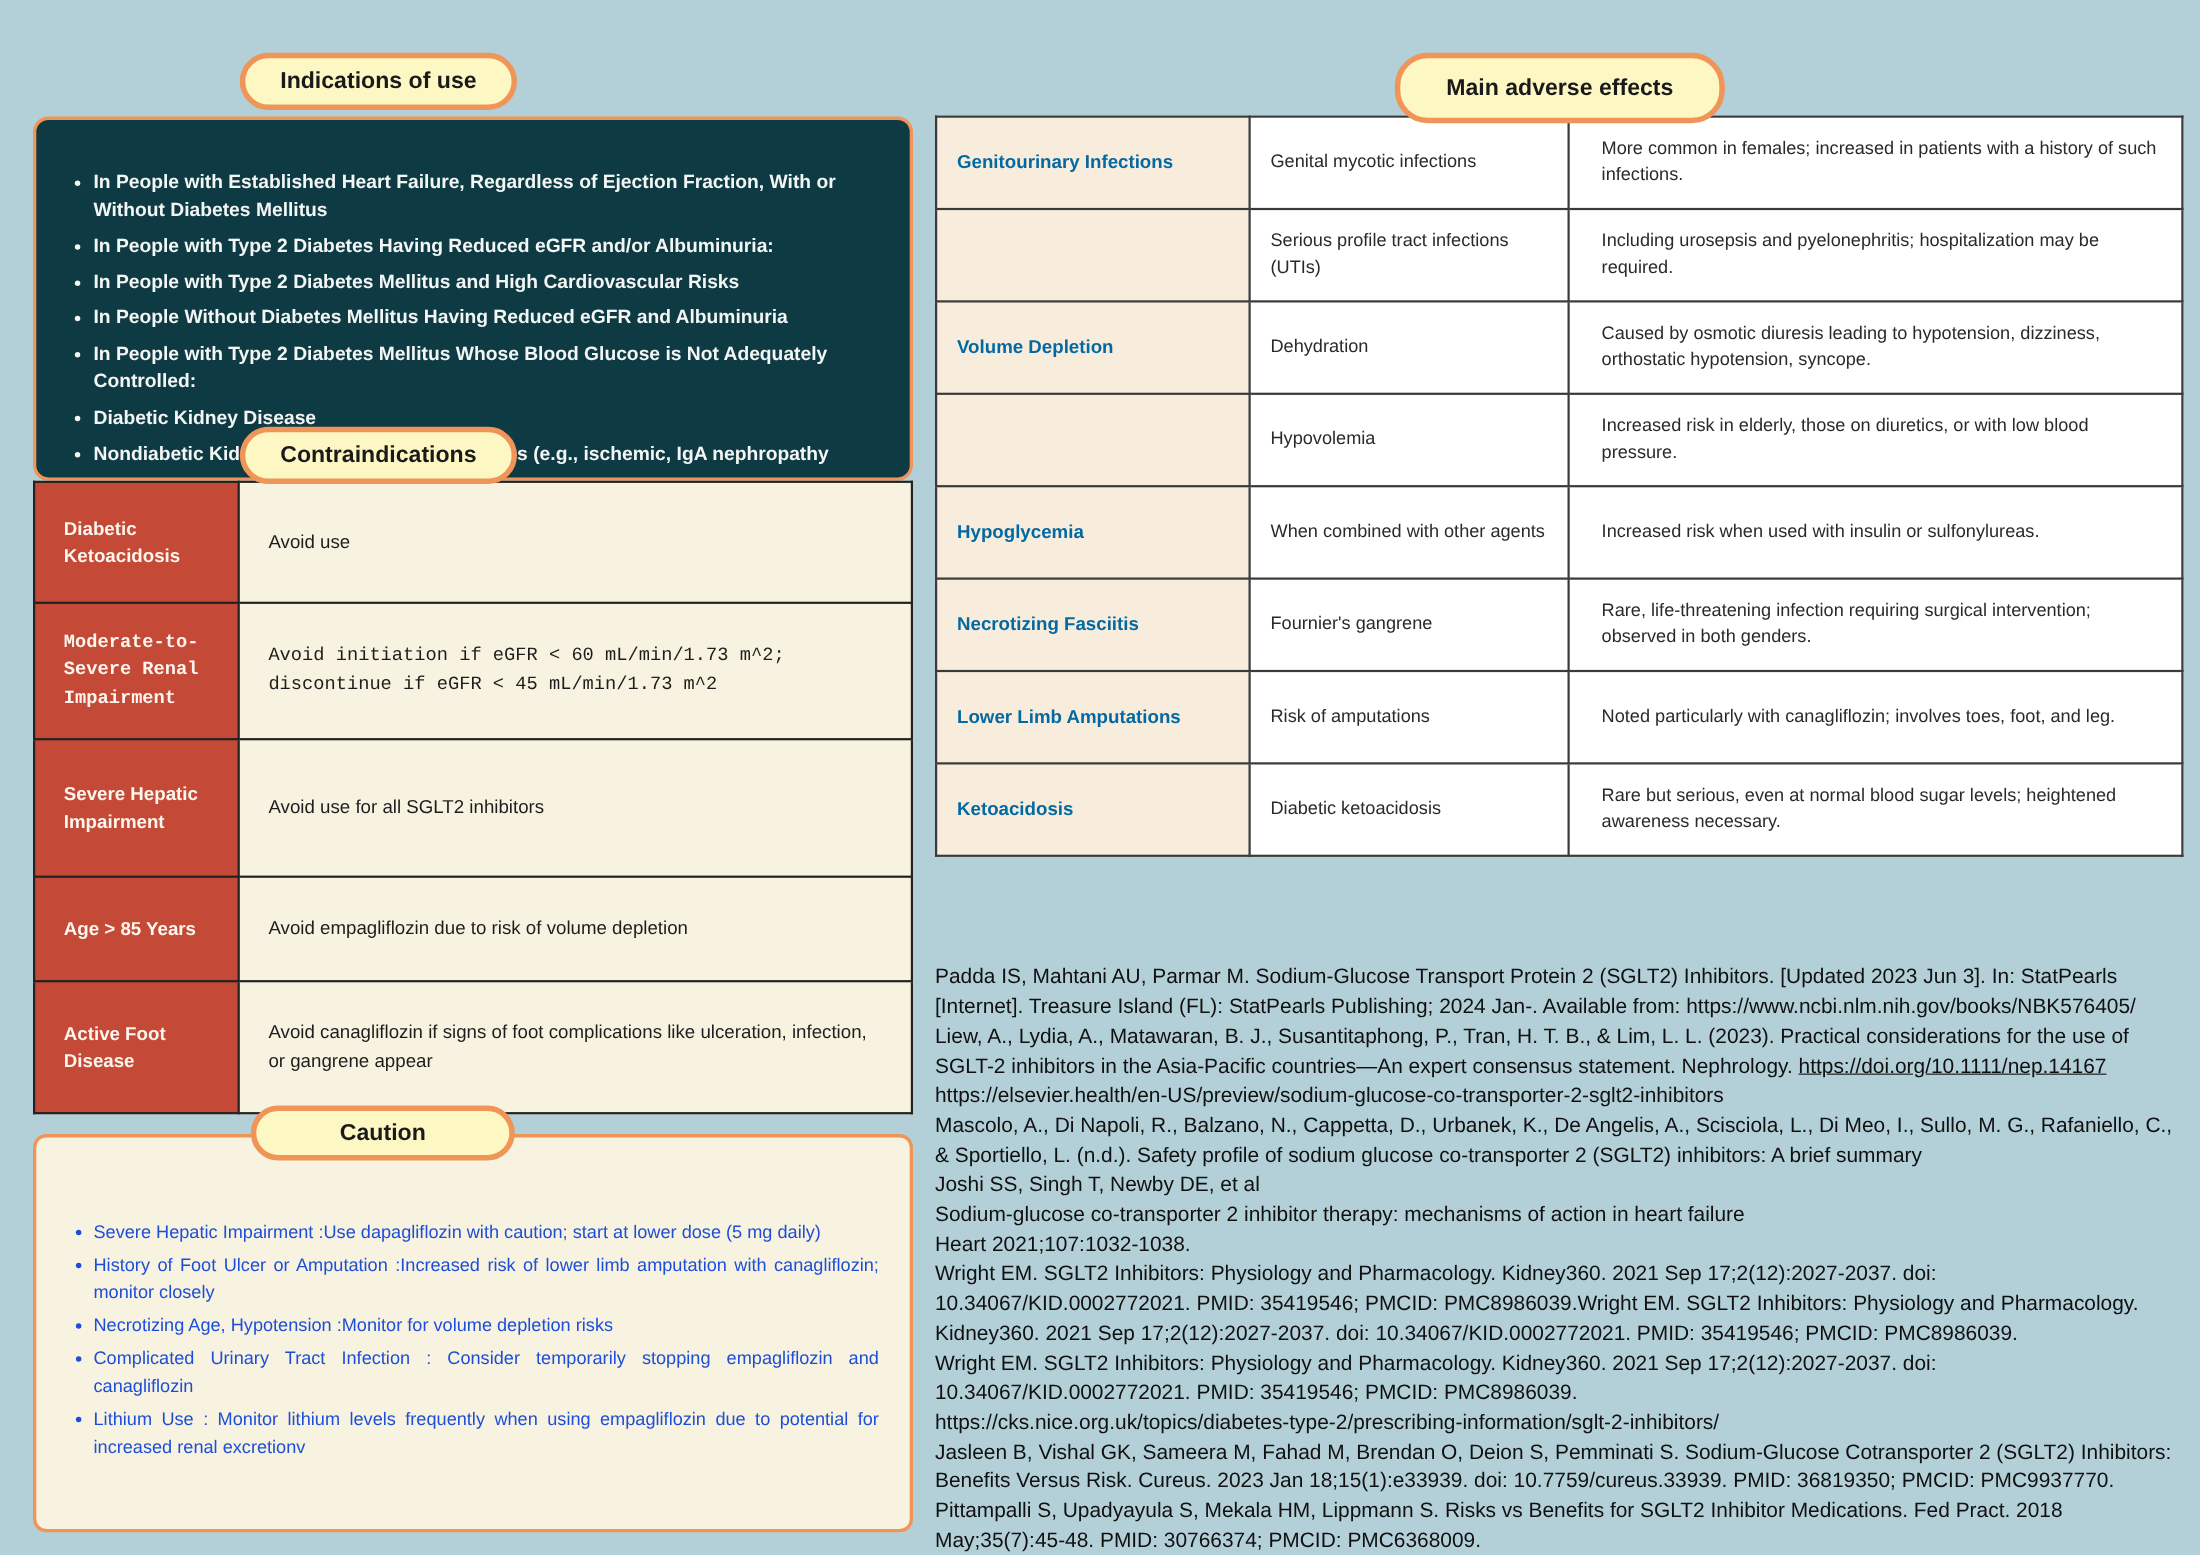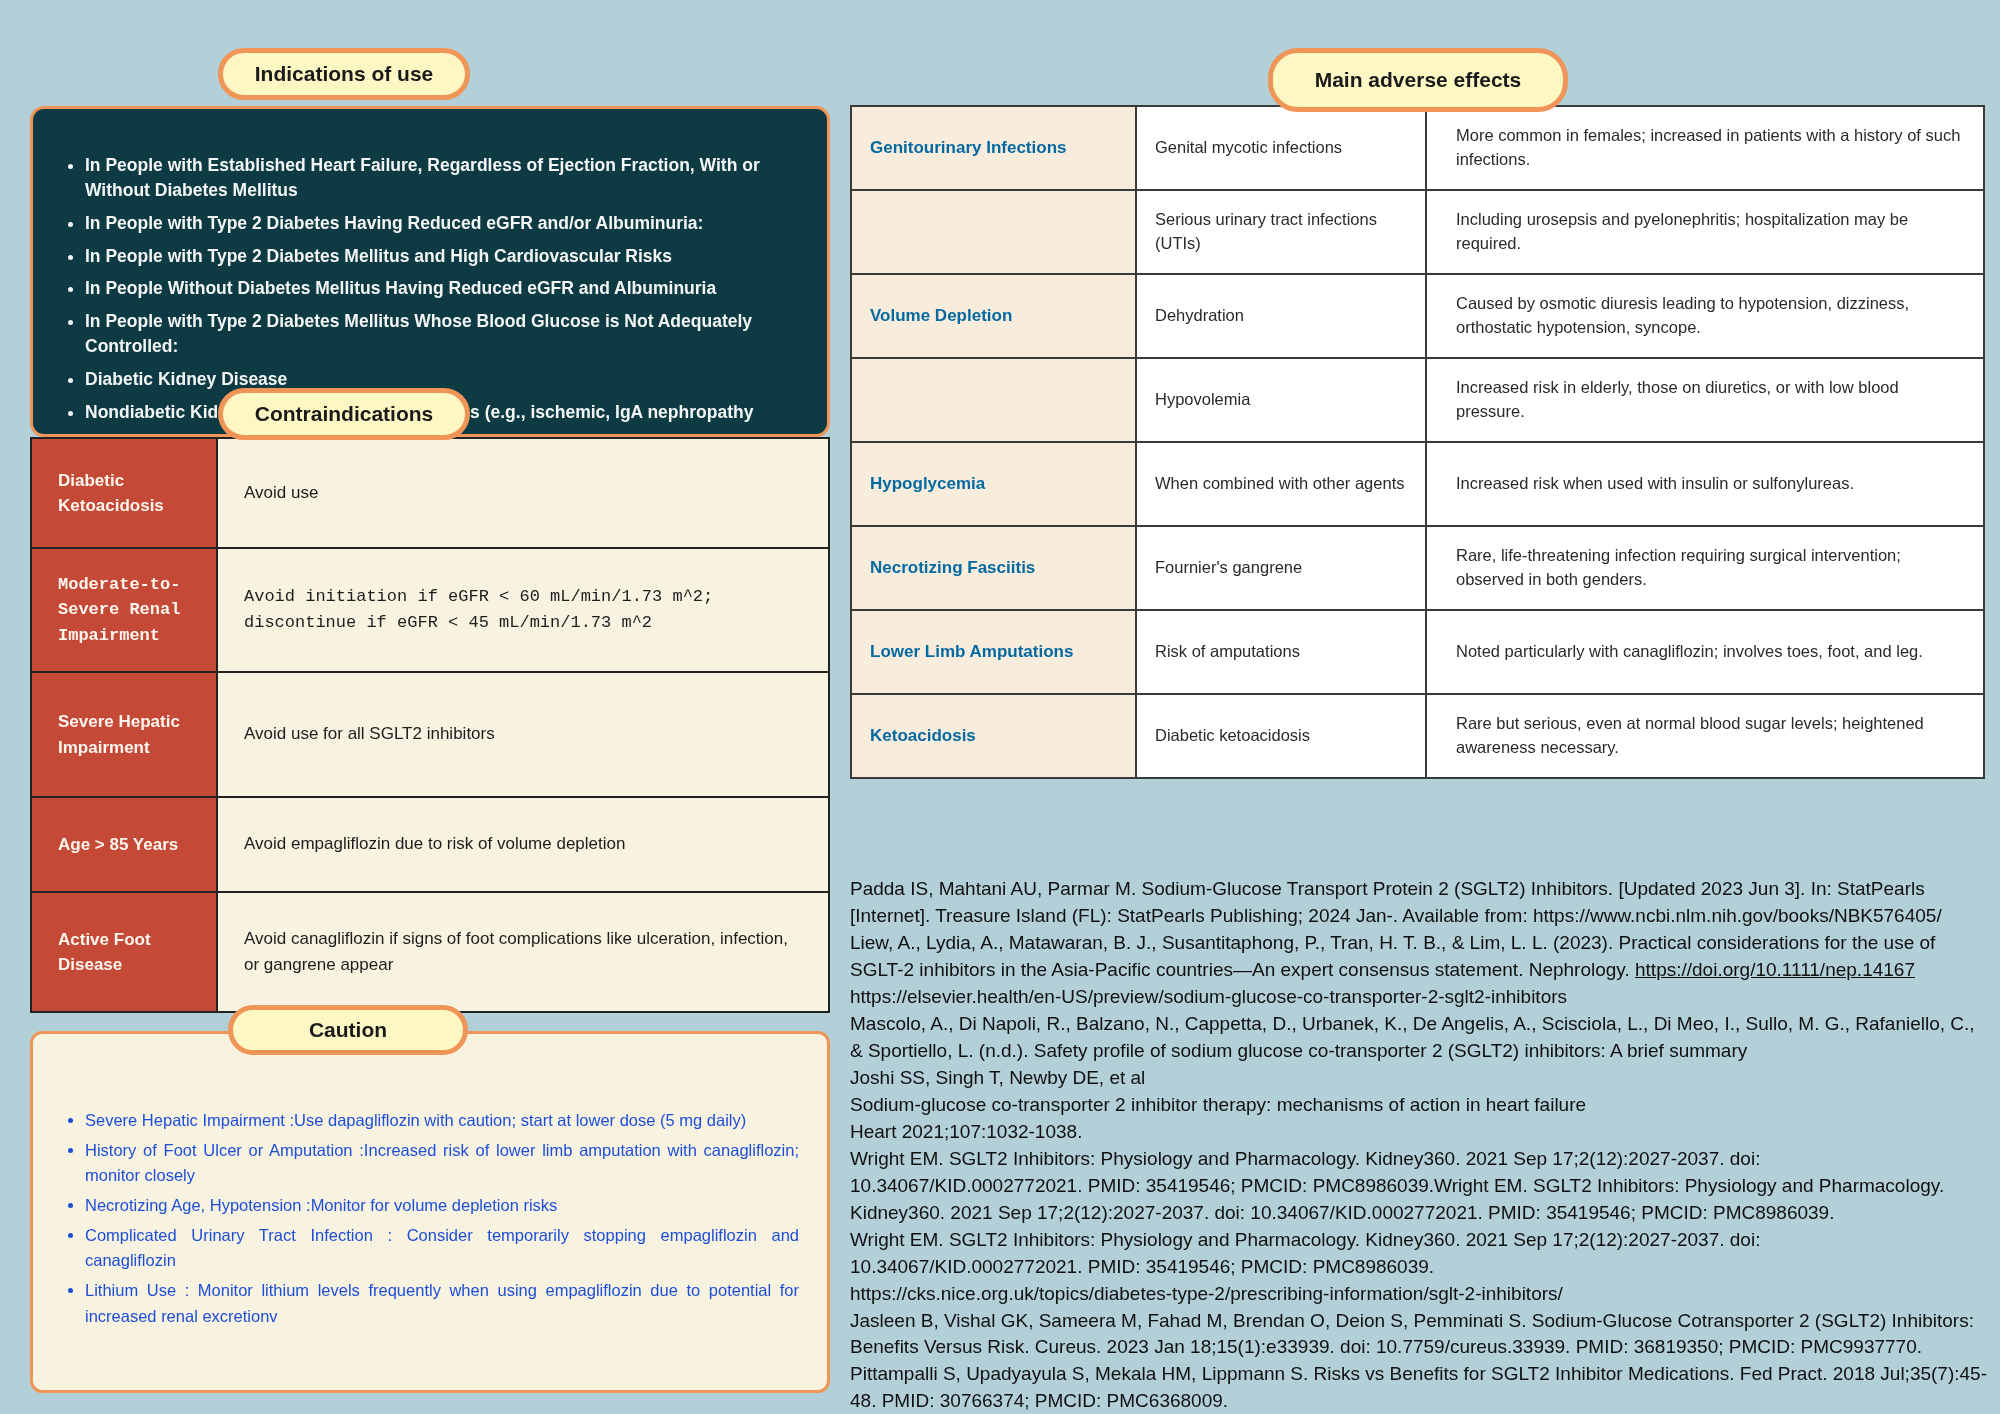--- a/index.html
+++ b/index.html
@@ -139,21 +139,21 @@
   <div class="adv-table">
 
       <div class="adv-row">
         <div class="adv-cell adv-cat">Genitourinary Infections</div>
         <div class="adv-cell adv-effect">Genital mycotic infections</div>
         <div class="adv-cell adv-note">More common in females; increased in patients with a history of such infections.</div>
       </div>
 
       <div class="adv-row">
         <div class="adv-cell adv-cat"></div>
-        <div class="adv-cell adv-effect">Serious urinary tract infections (UTIs)</div>
+        <div class="adv-cell adv-effect">Serious profile tract infections (UTIs)</div>
         <div class="adv-cell adv-note">Including urosepsis and pyelonephritis; hospitalization may be required.</div>
       </div>
 
       <div class="adv-row">
         <div class="adv-cell adv-cat">Volume Depletion</div>
         <div class="adv-cell adv-effect">Dehydration</div>
         <div class="adv-cell adv-note">Caused by osmotic diuresis leading to hypotension, dizziness, orthostatic hypotension, syncope.</div>
       </div>
 
       <div class="adv-row">
@@ -206,17 +206,17 @@
       <div class="ref-line"><span>Heart 2021;107:1032-1038.</span><span class="ref-link"></span><span></span></div>
 
       <div class="ref-line"><span>Wright EM. SGLT2 Inhibitors: Physiology and Pharmacology. Kidney360. 2021 Sep 17;2(12):2027-2037. doi: 10.34067/KID.0002772021. PMID: 35419546; PMCID: PMC8986039.Wright EM. SGLT2 Inhibitors: Physiology and Pharmacology. Kidney360. 2021 Sep 17;2(12):2027-2037. doi: 10.34067/KID.0002772021. PMID: 35419546; PMCID: PMC8986039.</span><span class="ref-link"></span><span></span></div>
 
       <div class="ref-line"><span>Wright EM. SGLT2 Inhibitors: Physiology and Pharmacology. Kidney360. 2021 Sep 17;2(12):2027-2037. doi: 10.34067/KID.0002772021. PMID: 35419546; PMCID: PMC8986039.</span><span class="ref-link"></span><span></span></div>
 
       <div class="ref-line"><span>https://cks.nice.org.uk/topics/diabetes-type-2/prescribing-information/sglt-2-inhibitors/</span><span class="ref-link"></span><span></span></div>
 
       <div class="ref-line"><span>Jasleen B, Vishal GK, Sameera M, Fahad M, Brendan O, Deion S, Pemminati S. Sodium-Glucose Cotransporter 2 (SGLT2) Inhibitors: Benefits Versus Risk. Cureus. 2023 Jan 18;15(1):e33939. doi: 10.7759/cureus.33939. PMID: 36819350; PMCID: PMC9937770.</span><span class="ref-link"></span><span></span></div>
 
-      <div class="ref-line"><span>Pittampalli S, Upadyayula S, Mekala HM, Lippmann S. Risks vs Benefits for SGLT2 Inhibitor Medications. Fed Pract. 2018 Jul;35(7):45-48. PMID: 30766374; PMCID: PMC6368009.</span><span class="ref-link"></span><span></span></div>
+      <div class="ref-line"><span>Pittampalli S, Upadyayula S, Mekala HM, Lippmann S. Risks vs Benefits for SGLT2 Inhibitor Medications. Fed Pract. 2018 May;35(7):45-48. PMID: 30766374; PMCID: PMC6368009.</span><span class="ref-link"></span><span></span></div>
 
   </div>
 
 </div>
 
 </body></html>

